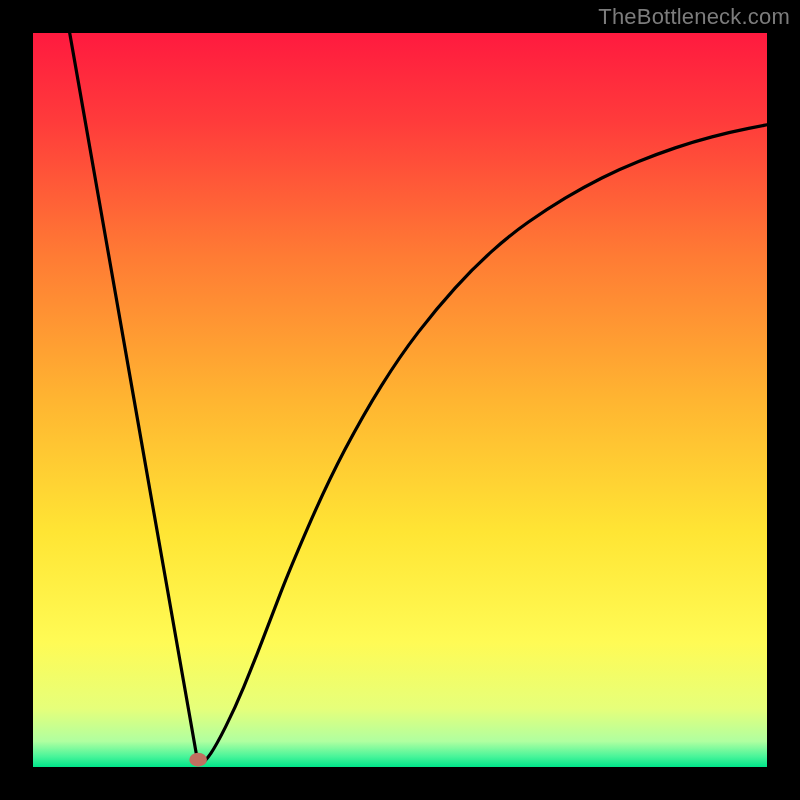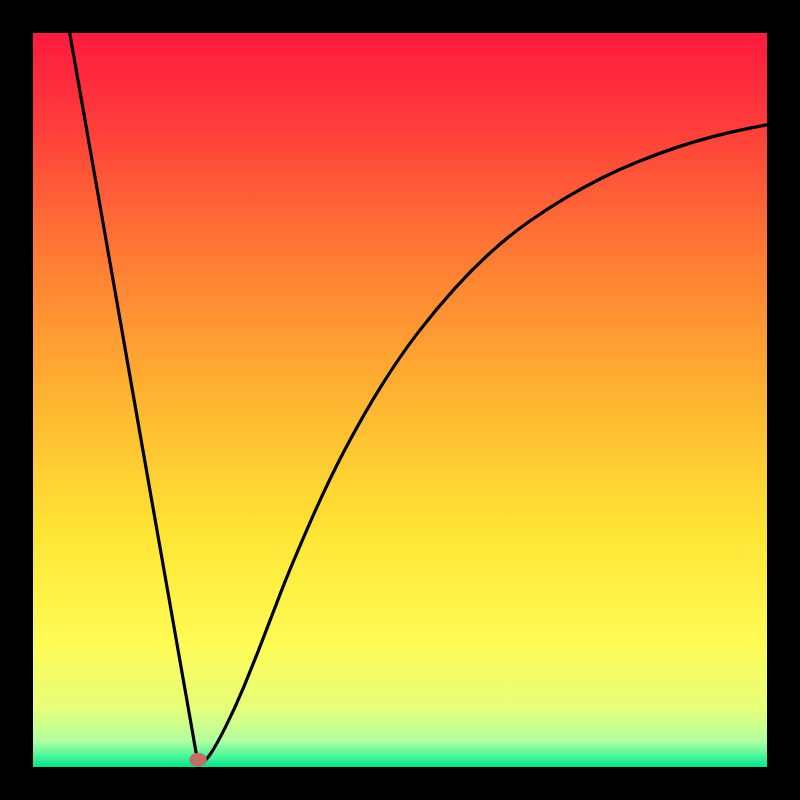--- a/index.html
+++ b/index.html
@@ -53,14 +53,15 @@
 
   <rect id="plot-bg" fill="url(#bg-grad)" x="33" y="33" width="734" height="734"></rect>
 
   <rect id="plot-frame" fill="none" x="16.5" y="16.5" width="767" height="767" stroke="#000000" stroke-width="33"></rect>
 
   <path id="curve" fill="none" stroke-linecap="round" stroke-linejoin="round" d="M 69.7 33 Q 69.7 33 78.875 85.11400000000003 Q 88.05 137.22800000000007 97.225 189.70900000000006 Q 106.4 242.19000000000005 115.575 294.30400000000003 Q 124.75 346.418 133.925 398.899 Q 143.1 451.38 152.27499999999998 503.49399999999997 Q 161.45 555.608 166.95499999999998 586.803 Q 172.46 617.998 176.13 638.917 Q 179.8 659.836 183.47 680.755 Q 187.14 701.674 190.076 718.189 Q 193.012 734.704 195.58100000000002 749.751 Q 198.15 764.798 201.82 762.963 Q 205.48999999999998 761.128 210.995 753.0540000000001 Q 216.5 744.98 225.675 726.63 Q 234.85000000000002 708.28 244.025 686.26 Q 253.2 664.24 262.375 640.385 Q 271.55 616.53 280.725 592.675 Q 289.9 568.8199999999999 308.25 526.615 Q 326.6 484.40999999999997 344.95000000000005 449.54499999999996 Q 363.3 414.68 381.65 385.32 Q 400 355.96 418.35 332.105 Q 436.70000000000005 308.25 455.05 288.06499999999994 Q 473.4 267.87999999999994 491.75 251.36499999999998 Q 510.1 234.85000000000002 528.45 222.005 Q 546.8 209.15999999999997 565.15 198.14999999999998 Q 583.5 187.14 601.85 177.96500000000003 Q 620.2 168.79000000000008 638.55 161.45000000000005 Q 656.9 154.11 675.25 147.87100000000004 Q 693.6 141.63200000000006 711.95 136.86100000000005 Q 730.3 132.09000000000003 748.65 128.42000000000002 T 767 124.75" stroke="#000000" stroke-width="3.2"></path>
 
   <ellipse id="marker" cx="198.15" cy="759.66" rx="8.808" ry="6.973" fill="#c07060"></ellipse>
 </svg>
 
+<div class="attribution">TheBottleneck.com</div>
 
 </div>
 
 </body></html>

